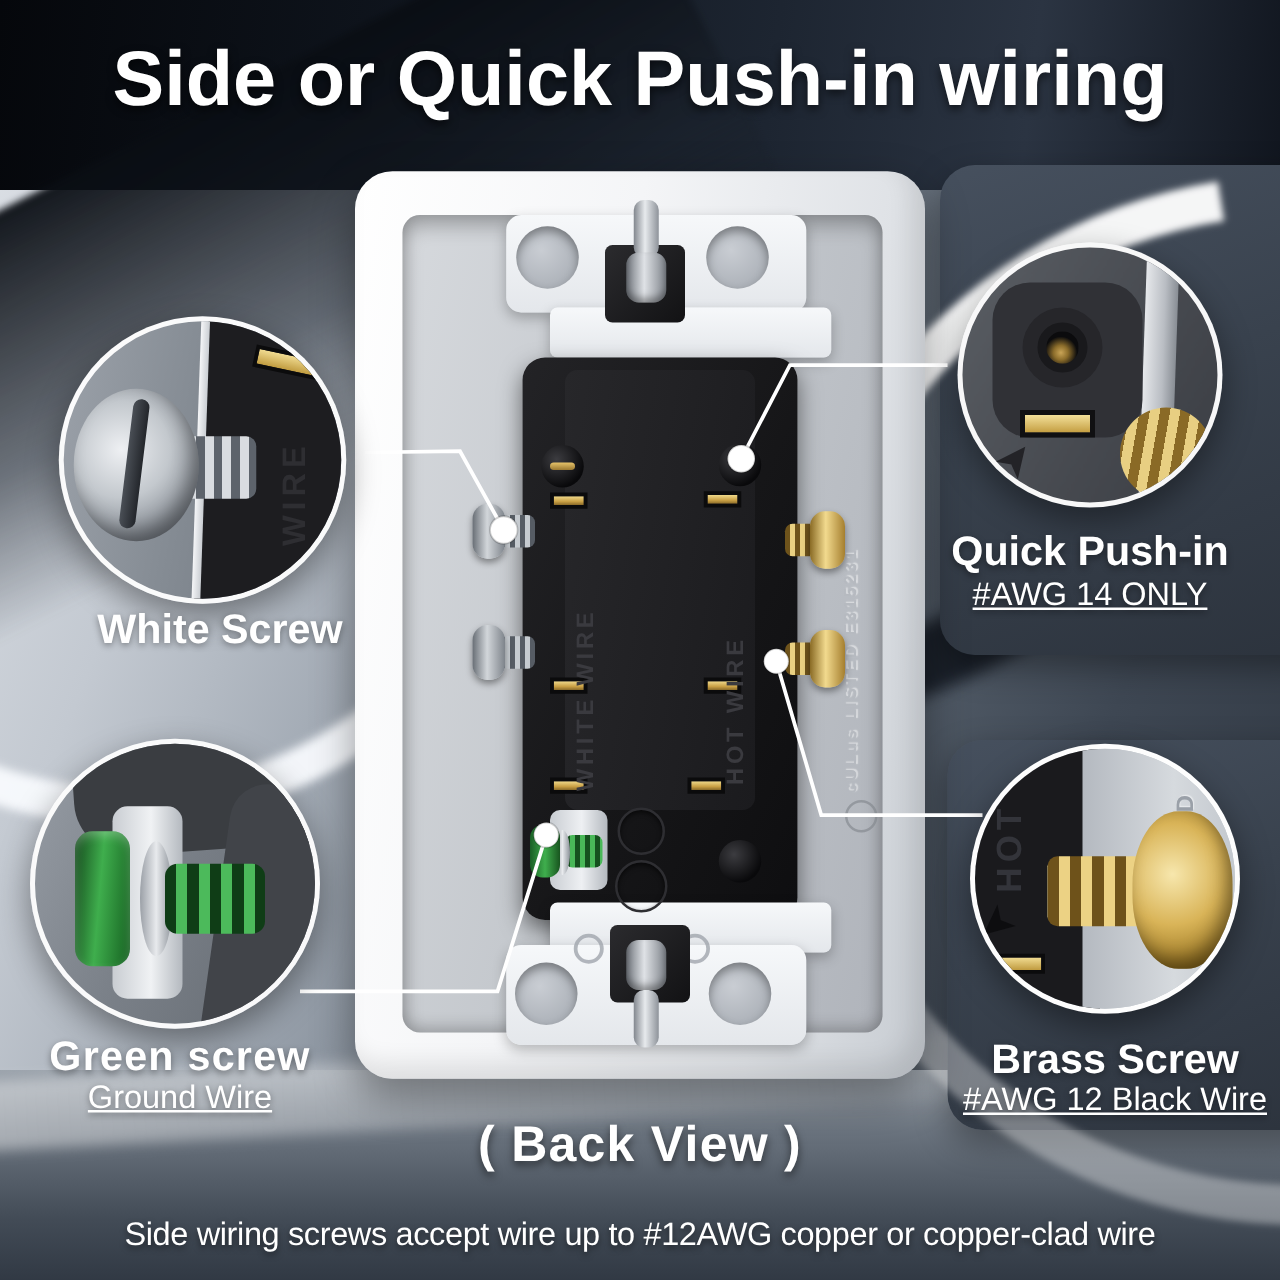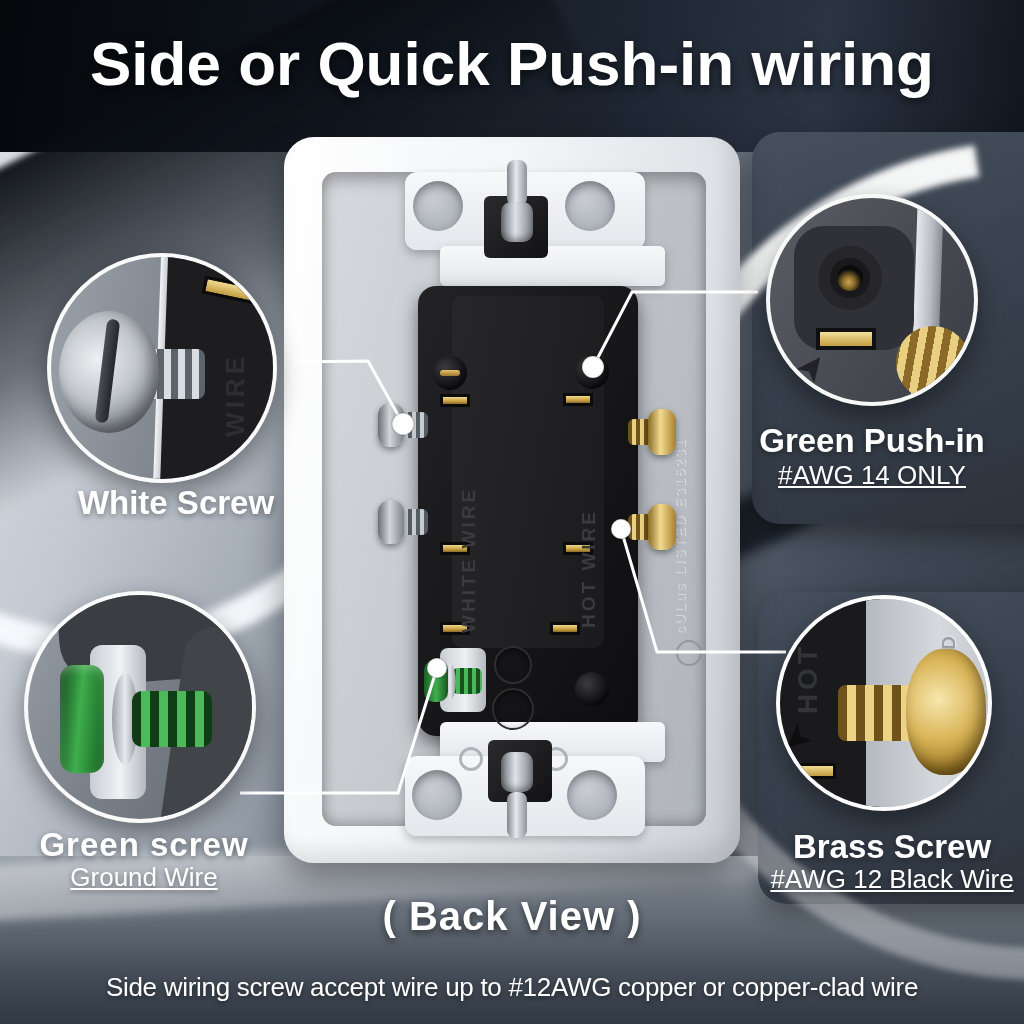--- a/index.html
+++ b/index.html
@@ -332,25 +332,25 @@
     <div class="b-threads"></div>
     <div class="b-head"></div>
     <div class="gold-chip"></div>
     <span class="arrow-glyph">➤</span>
   </div>
 
   <div class="title">Side or Quick Push-in wiring</div>
 
   <div class="co-label lbl-white">White Screw</div>
 
-  <div class="co-label lbl-push">Green Push-in</div>
+  <div class="co-label lbl-push">Quick Push-in</div>
   <div class="co-sub sub-push">#AWG 14 ONLY</div>
 
   <div class="co-label lbl-green">Green screw</div>
   <div class="co-sub sub-green">Ground Wire</div>
 
   <div class="co-label lbl-brass">Brass Screw</div>
   <div class="co-sub sub-brass">#AWG 12 Black Wire</div>
 
   <div class="back-view">( Back View )</div>
-  <div class="footer-line footer-2">Side wiring screw accept wire up to #12AWG copper or copper-clad wire</div>
+  <div class="footer-line footer-2">Side wiring screws accept wire up to #12AWG copper or copper-clad wire</div>
 
 </div>
 
 </body></html>

